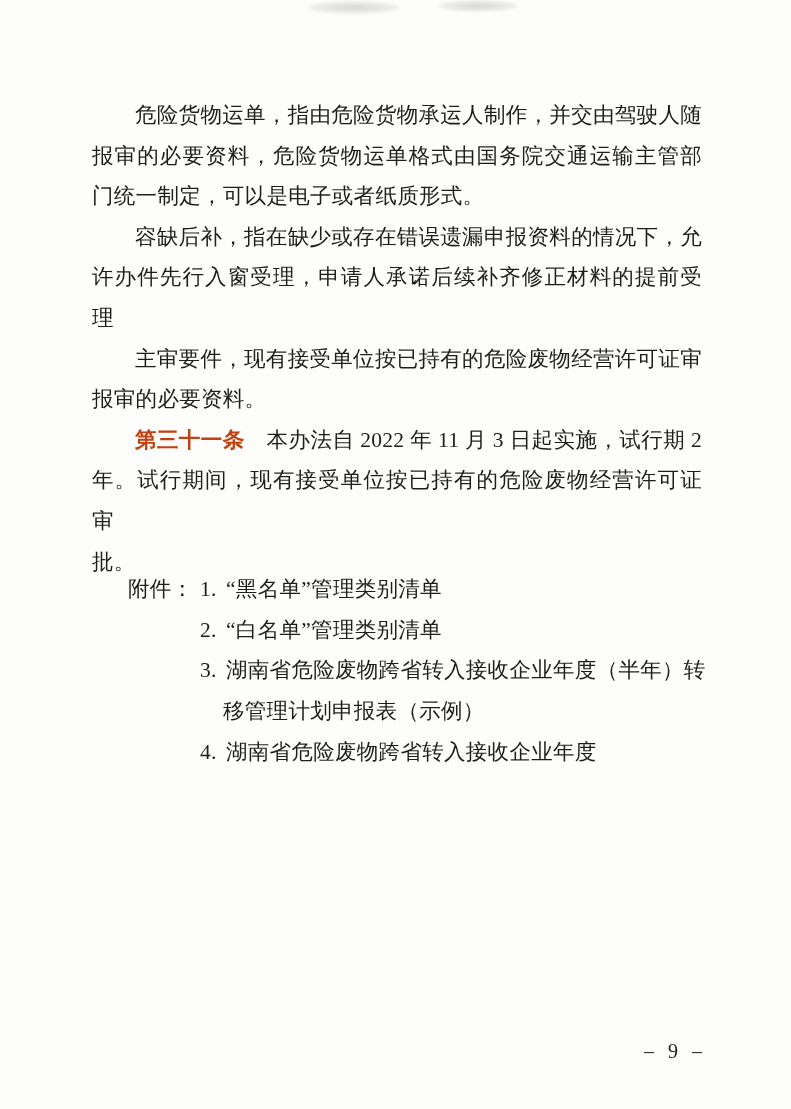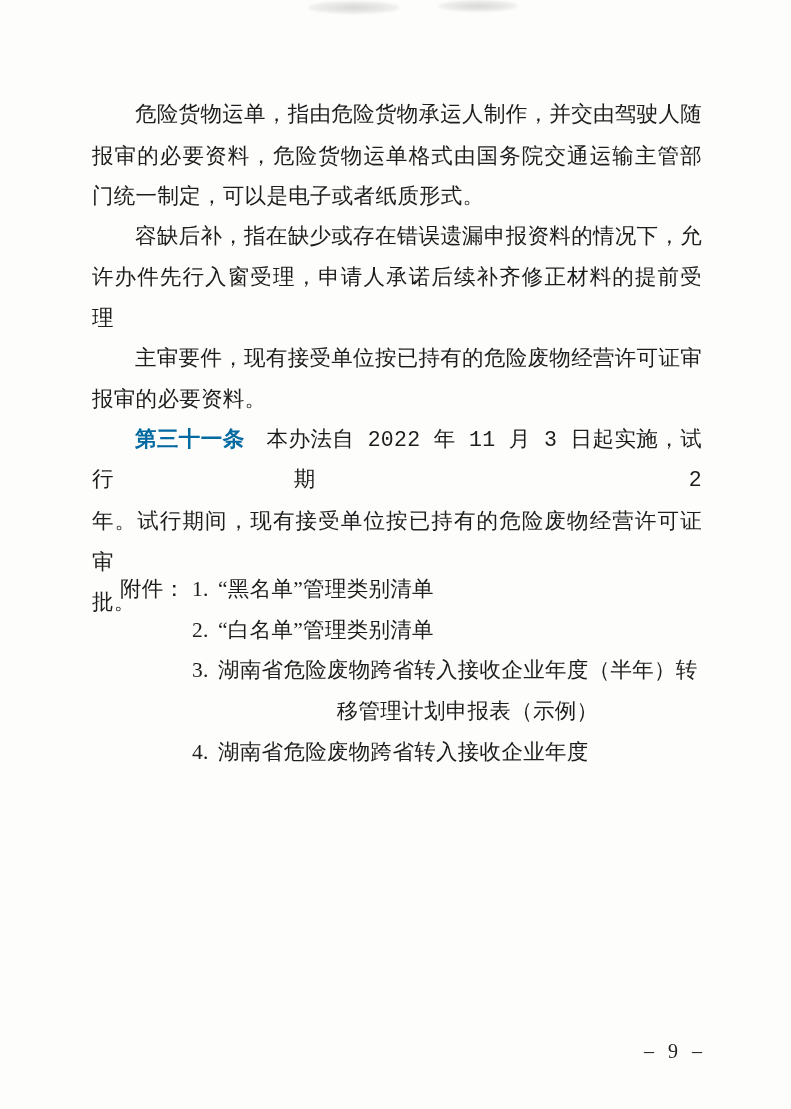--- a/index.html
+++ b/index.html
@@ -32,42 +32,42 @@
   .body-text {
     position: absolute;
     left: 92px;
     top: 95px;
     width: 610px;
     font-size: 21.5px;
     line-height: 40.6px;
     letter-spacing: 0.3px;
   }
   .body-text p { margin: 0; }
-  .indent { text-indent: 43px; font-family: Liberation Mono, monospace; }
+  .indent { text-indent: 43px; }
   .j {
     text-align: justify;
     text-align-last: justify;
     text-justify: inter-ideograph;
   }
-  .bold-lead { font-weight: bold; color: #0369a1; }
+  .bold-lead { font-weight: bold; color: #c2410c; }
 
   .attachments {
     position: absolute;
-    left: 120px;
+    left: 128px;
     top: 569px;
     width: 600px;
     font-size: 21.5px;
     line-height: 40.7px;
     letter-spacing: 0.3px;
   }
   .attachments p { margin: 0; }
   .att-label { display: inline-block; width: 72px; }
   .att-num { display: inline-block; width: 26px; }
   .att-row.shift { padding-left: 72px; }
-  .att-row.cont  { padding-left: 95px; text-align: center; }
+  .att-row.cont  { padding-left: 95px; }
 
   .footer-pagenum {
     position: absolute;
     left: 634px;
     top: 1040px;
     width: 80px;
     text-align: center;
     font-size: 20px;
     letter-spacing: 2px;
     word-spacing: 5px;

